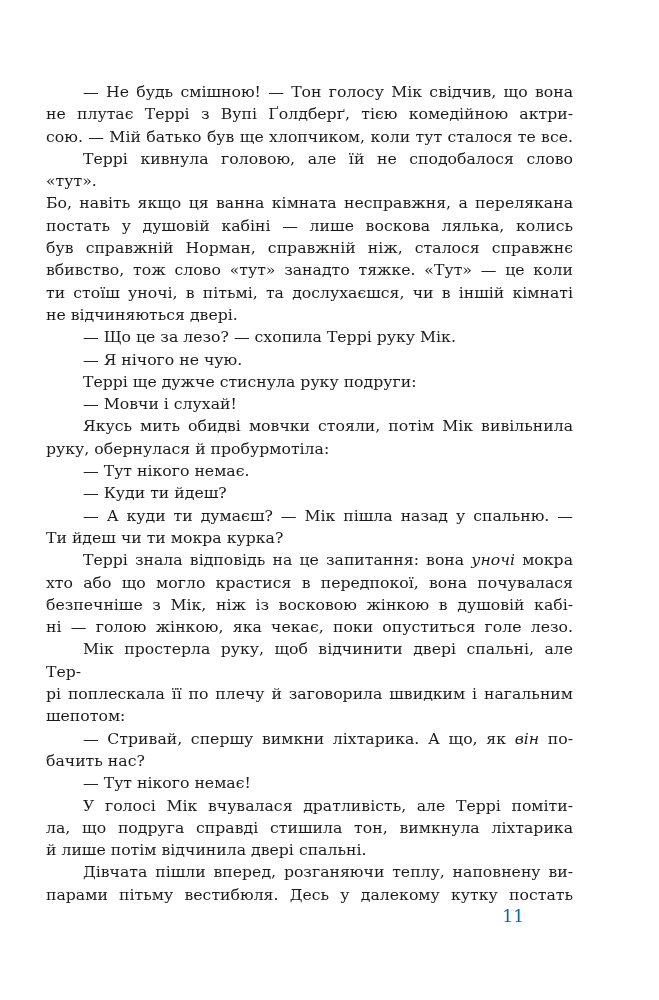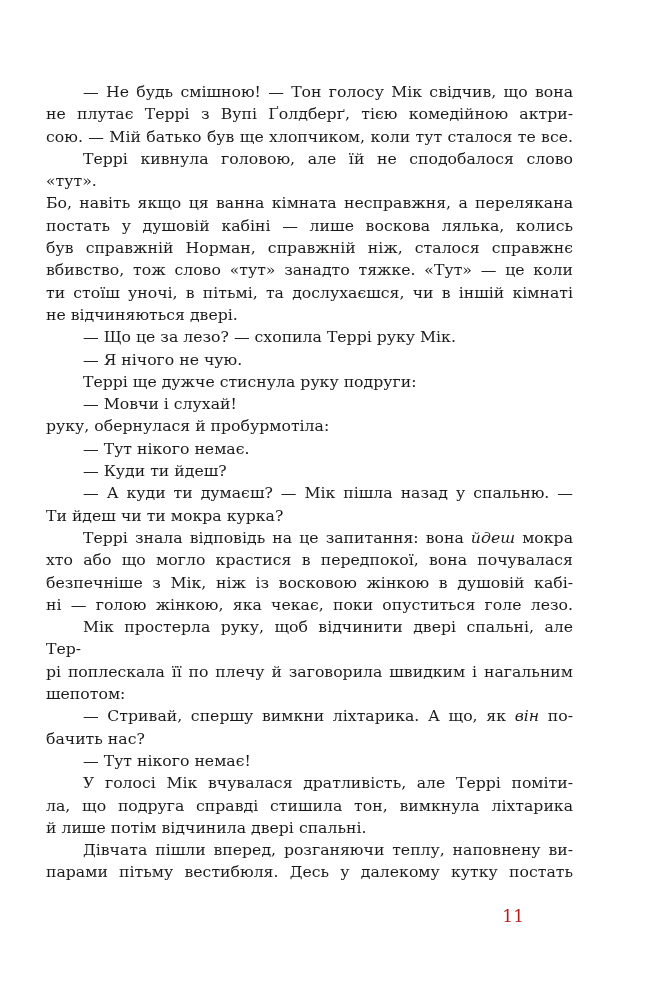--- a/index.html
+++ b/index.html
@@ -36,21 +36,21 @@
   .line.first {
     text-indent: 37px;
   }
   .it { font-style: italic; }
   .pageno {
     position: absolute;
     top: 906px;
     right: 86px;
     font-size: 17px;
     line-height: 20px;
-    color: #b91c1c;
+    color: #0369a1;
   }
 </style>
 </head>
 <body>
 
 <div class="book-page">
   <div class="text-block">
       <div class="para">
         <div class="line j first"><span>— Не будь смішною! — Тон голосу Мік свідчив, що вона</span></div>
         <div class="line j"><span>не плутає Террі з Вупі Ґолдберґ, тією комедійною актри-</span></div>
@@ -71,34 +71,35 @@
       <div class="para">
         <div class="line first"><span>— Я нічого не чую.</span></div>
       </div>
       <div class="para">
         <div class="line first"><span>Террі ще дужче стиснула руку подруги:</span></div>
       </div>
       <div class="para">
         <div class="line first"><span>— Мовчи і слухай!</span></div>
       </div>
       <div class="para">
+        <div class="line j first"><span>Якусь мить обидві мовчки стояли, потім Мік вивільнила</span></div>
         <div class="line"><span>руку, обернулася й пробурмотіла:</span></div>
       </div>
       <div class="para">
         <div class="line first"><span>— Тут нікого немає.</span></div>
       </div>
       <div class="para">
         <div class="line first"><span>— Куди ти йдеш?</span></div>
       </div>
       <div class="para">
         <div class="line j first"><span>— А куди ти думаєш? — Мік пішла назад у спальню. —</span></div>
         <div class="line"><span>Ти йдеш чи ти мокра курка?</span></div>
       </div>
       <div class="para">
-        <div class="line j first"><span>Террі знала відповідь на це запитання: вона </span><span class="it">йдеш</span><span> мокра</span></div>
+        <div class="line j first"><span>Террі знала відповідь на це запитання: вона </span><span class="it">уночі</span><span> мокра</span></div>
         <div class="line j"><span>хто або що могло крастися в передпокої, вона почувалася</span></div>
         <div class="line j"><span>безпечніше з Мік, ніж із восковою жінкою в душовій кабі-</span></div>
         <div class="line j"><span>ні — голою жінкою, яка чекає, поки опуститься голе лезо.</span></div>
       </div>
       <div class="para">
         <div class="line j first"><span>Мік простерла руку, щоб відчинити двері спальні, але Тер-</span></div>
         <div class="line j"><span>рі поплескала її по плечу й заговорила швидким і нагальним</span></div>
         <div class="line"><span>шепотом:</span></div>
       </div>
       <div class="para">

